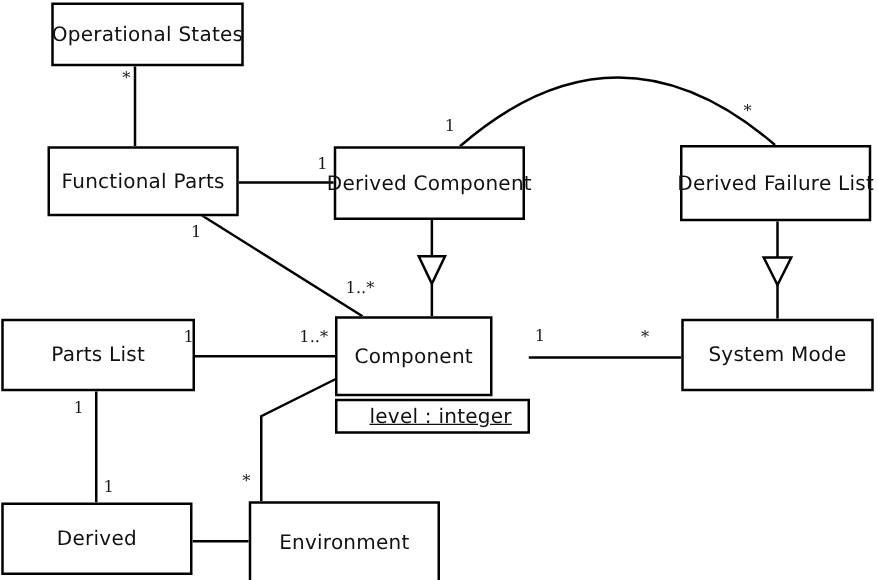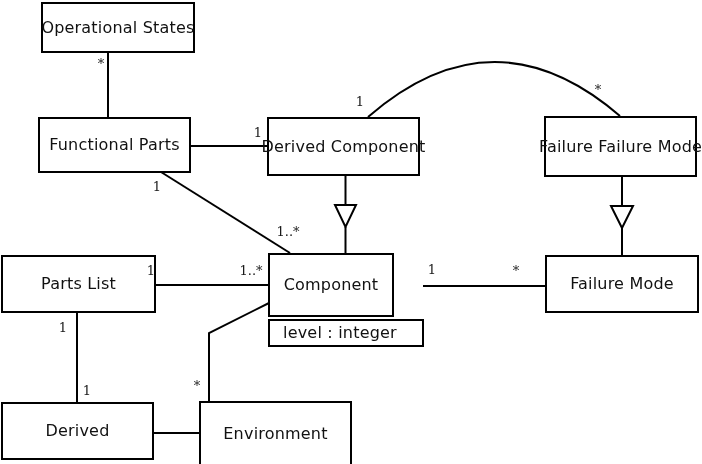--- a/index.html
+++ b/index.html
@@ -28,23 +28,24 @@
     background: #ffffff;
     display: flex;
     align-items: center;
     justify-content: center;
     font-size: 16px;
     line-height: 1.1;
     letter-spacing: 0.2px;
     white-space: nowrap;
   }
   .node.attr-compartment {
-    justify-content: flex-start;
+    justify-content: center;
     padding-left: 13px;
     border-width: 2px;
+    text-decoration: underline;
   }
   .mult {
     position: absolute;
     transform: translate(-50%, -50%);
     font-family: "DejaVu Serif", serif;
     font-size: 13px;
     line-height: 1;
     color: #1a1a1a;
     z-index: 5;
     white-space: nowrap;
@@ -90,36 +91,36 @@
 
   <div class="node" style="left:38px; top:117px; width:153px; height:56px;">
     <span>Functional Parts</span>
   </div>
 
   <div class="node" style="left:267px; top:117px; width:153px; height:59px;">
     <span>Derived Component</span>
   </div>
 
   <div class="node" style="left:544px; top:116px; width:153px; height:61px;">
-    <span>Failure Failure Mode</span>
+    <span>Derived Failure List</span>
   </div>
 
   <div class="node" style="left:1px; top:255px; width:155px; height:58px;align-items:center;">
     <span>Parts List</span>
   </div>
 
   <div class="node" style="left:268px; top:253px; width:126px; height:64px;">
     <span>Component</span>
   </div>
   <div class="node attr-compartment" style="left:268px; top:319px; width:156px; height:28px;">
     <span>level : integer</span>
   </div>
 
   <div class="node" style="left:545px; top:255px; width:154px; height:58px;">
-    <span>Failure Mode</span>
+    <span>System Mode</span>
   </div>
 
   <div class="node" style="left:1px; top:402px; width:153px; height:58px;">
     <span>Derived</span>
   </div>
 
   <div class="node" style="left:199px; top:401px; width:153px; height:65px;">
     <span>Environment</span>
   </div>
 

